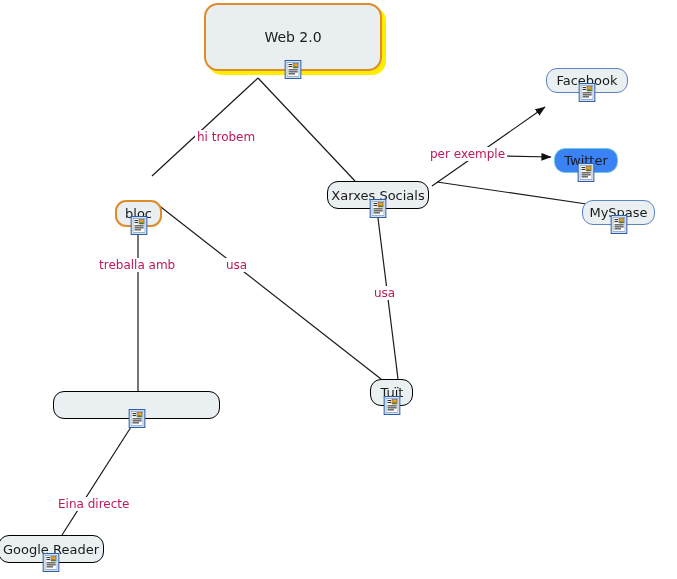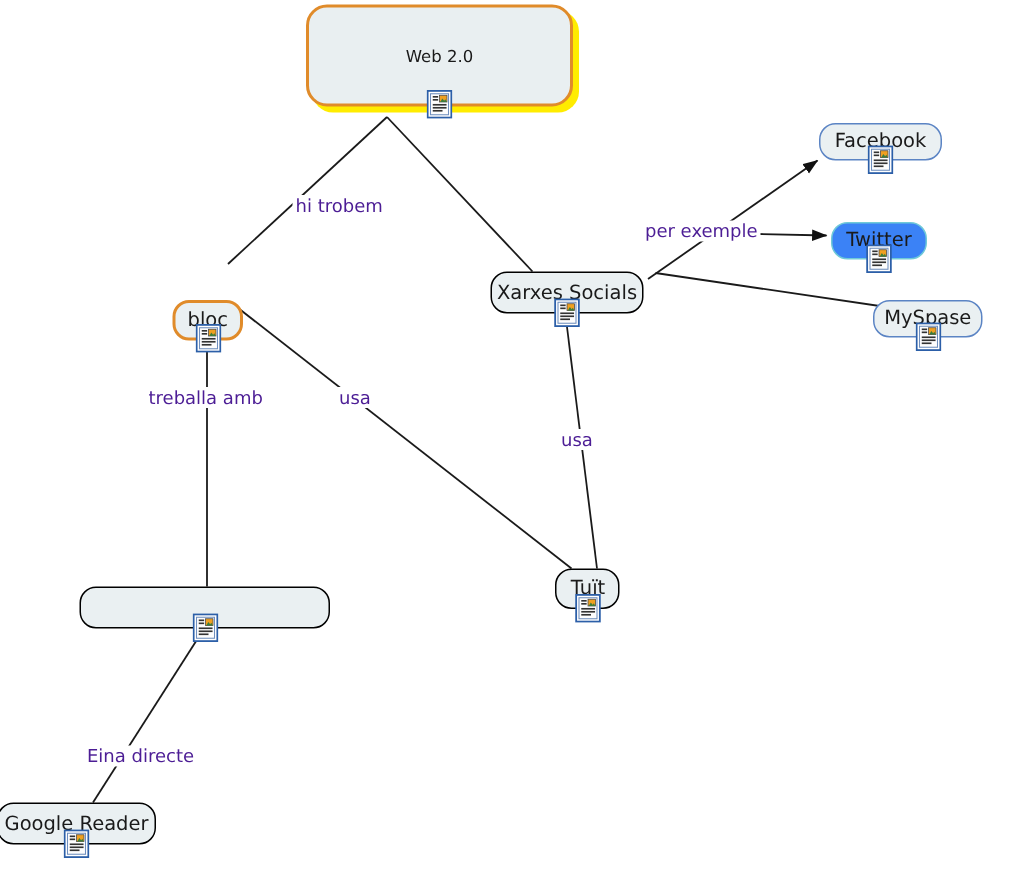--- a/index.html
+++ b/index.html
@@ -41,21 +41,21 @@
   }
   .node-label {
     display: block;
   }
   
   .node.root {
     border: 2px solid #e08b2a;
     border-radius: 14px;
     background: #e9eff1;
     box-shadow: 4px 4px 0 0 #ffec00;
-    font-size: 11px;
+    font-size: 14px;
   }
   .node.orange {
     border: 2px solid #e08b2a;
     background: #eaf0f2;
     margin-top: 24px;
   }
   .node.blue {
     border: 1px solid #5b84c4;
     background: #eaf0f2;
   }
@@ -73,21 +73,21 @@
     left: 50%;
     bottom: -10px;
     transform: translateX(-50%);
     width: 17px;
     height: 19px;
     display: block;
   }
   .edge-label {
     position: absolute;
     font-size: 12px;
-    color: #4c1d95;
+    color: #be185d;
     background: #ffffff;
     white-space: nowrap;
     line-height: 1;
     padding: 1px 2px;
   }
 </style>
 </head>
 <body>
 
 <div id="canvas">
@@ -147,21 +147,21 @@
           <rect x="2.5" y="2.5" width="12" height="14" fill="#fdfdfd" stroke="#6f8fbe" stroke-width="0.7"></rect>
           <rect x="8.5" y="3.5" width="5" height="4.5" fill="#f0a020" stroke="#444" stroke-width="0.5"></rect>
           <path d="M9 8 L10.4 5.6 L11.6 7.2 L12.4 6.2 L13.4 8 z" fill="#3b7d3b"></path>
           <rect x="4" y="4" width="3.6" height="1.1" fill="#333"></rect>
           <rect x="4" y="6" width="3.6" height="1.1" fill="#333"></rect>
           <rect x="4" y="9.3" width="9.2" height="1.1" fill="#333"></rect>
           <rect x="4" y="11.3" width="9.2" height="1.1" fill="#333"></rect>
           <rect x="4" y="13.3" width="6.5" height="1.1" fill="#333"></rect>
         </svg>
       </div>
-      <div class="node blue" style="left: 546px; top: 82px; width: 82px; height: 25px; text-align: right;">
+      <div class="node blue" style="left: 546px; top: 68px; width: 82px; height: 25px; text-align: right;">
         <span class="node-label">Facebook</span>
         <svg class="doc-icon" viewBox="0 0 17 19">
           <rect x="0.5" y="0.5" width="16" height="18" fill="#ffffff" stroke="#2c5fa8" stroke-width="1.4"></rect>
           <rect x="2.5" y="2.5" width="12" height="14" fill="#fdfdfd" stroke="#6f8fbe" stroke-width="0.7"></rect>
           <rect x="8.5" y="3.5" width="5" height="4.5" fill="#f0a020" stroke="#444" stroke-width="0.5"></rect>
           <path d="M9 8 L10.4 5.6 L11.6 7.2 L12.4 6.2 L13.4 8 z" fill="#3b7d3b"></path>
           <rect x="4" y="4" width="3.6" height="1.1" fill="#333"></rect>
           <rect x="4" y="6" width="3.6" height="1.1" fill="#333"></rect>
           <rect x="4" y="9.3" width="9.2" height="1.1" fill="#333"></rect>
           <rect x="4" y="11.3" width="9.2" height="1.1" fill="#333"></rect>

